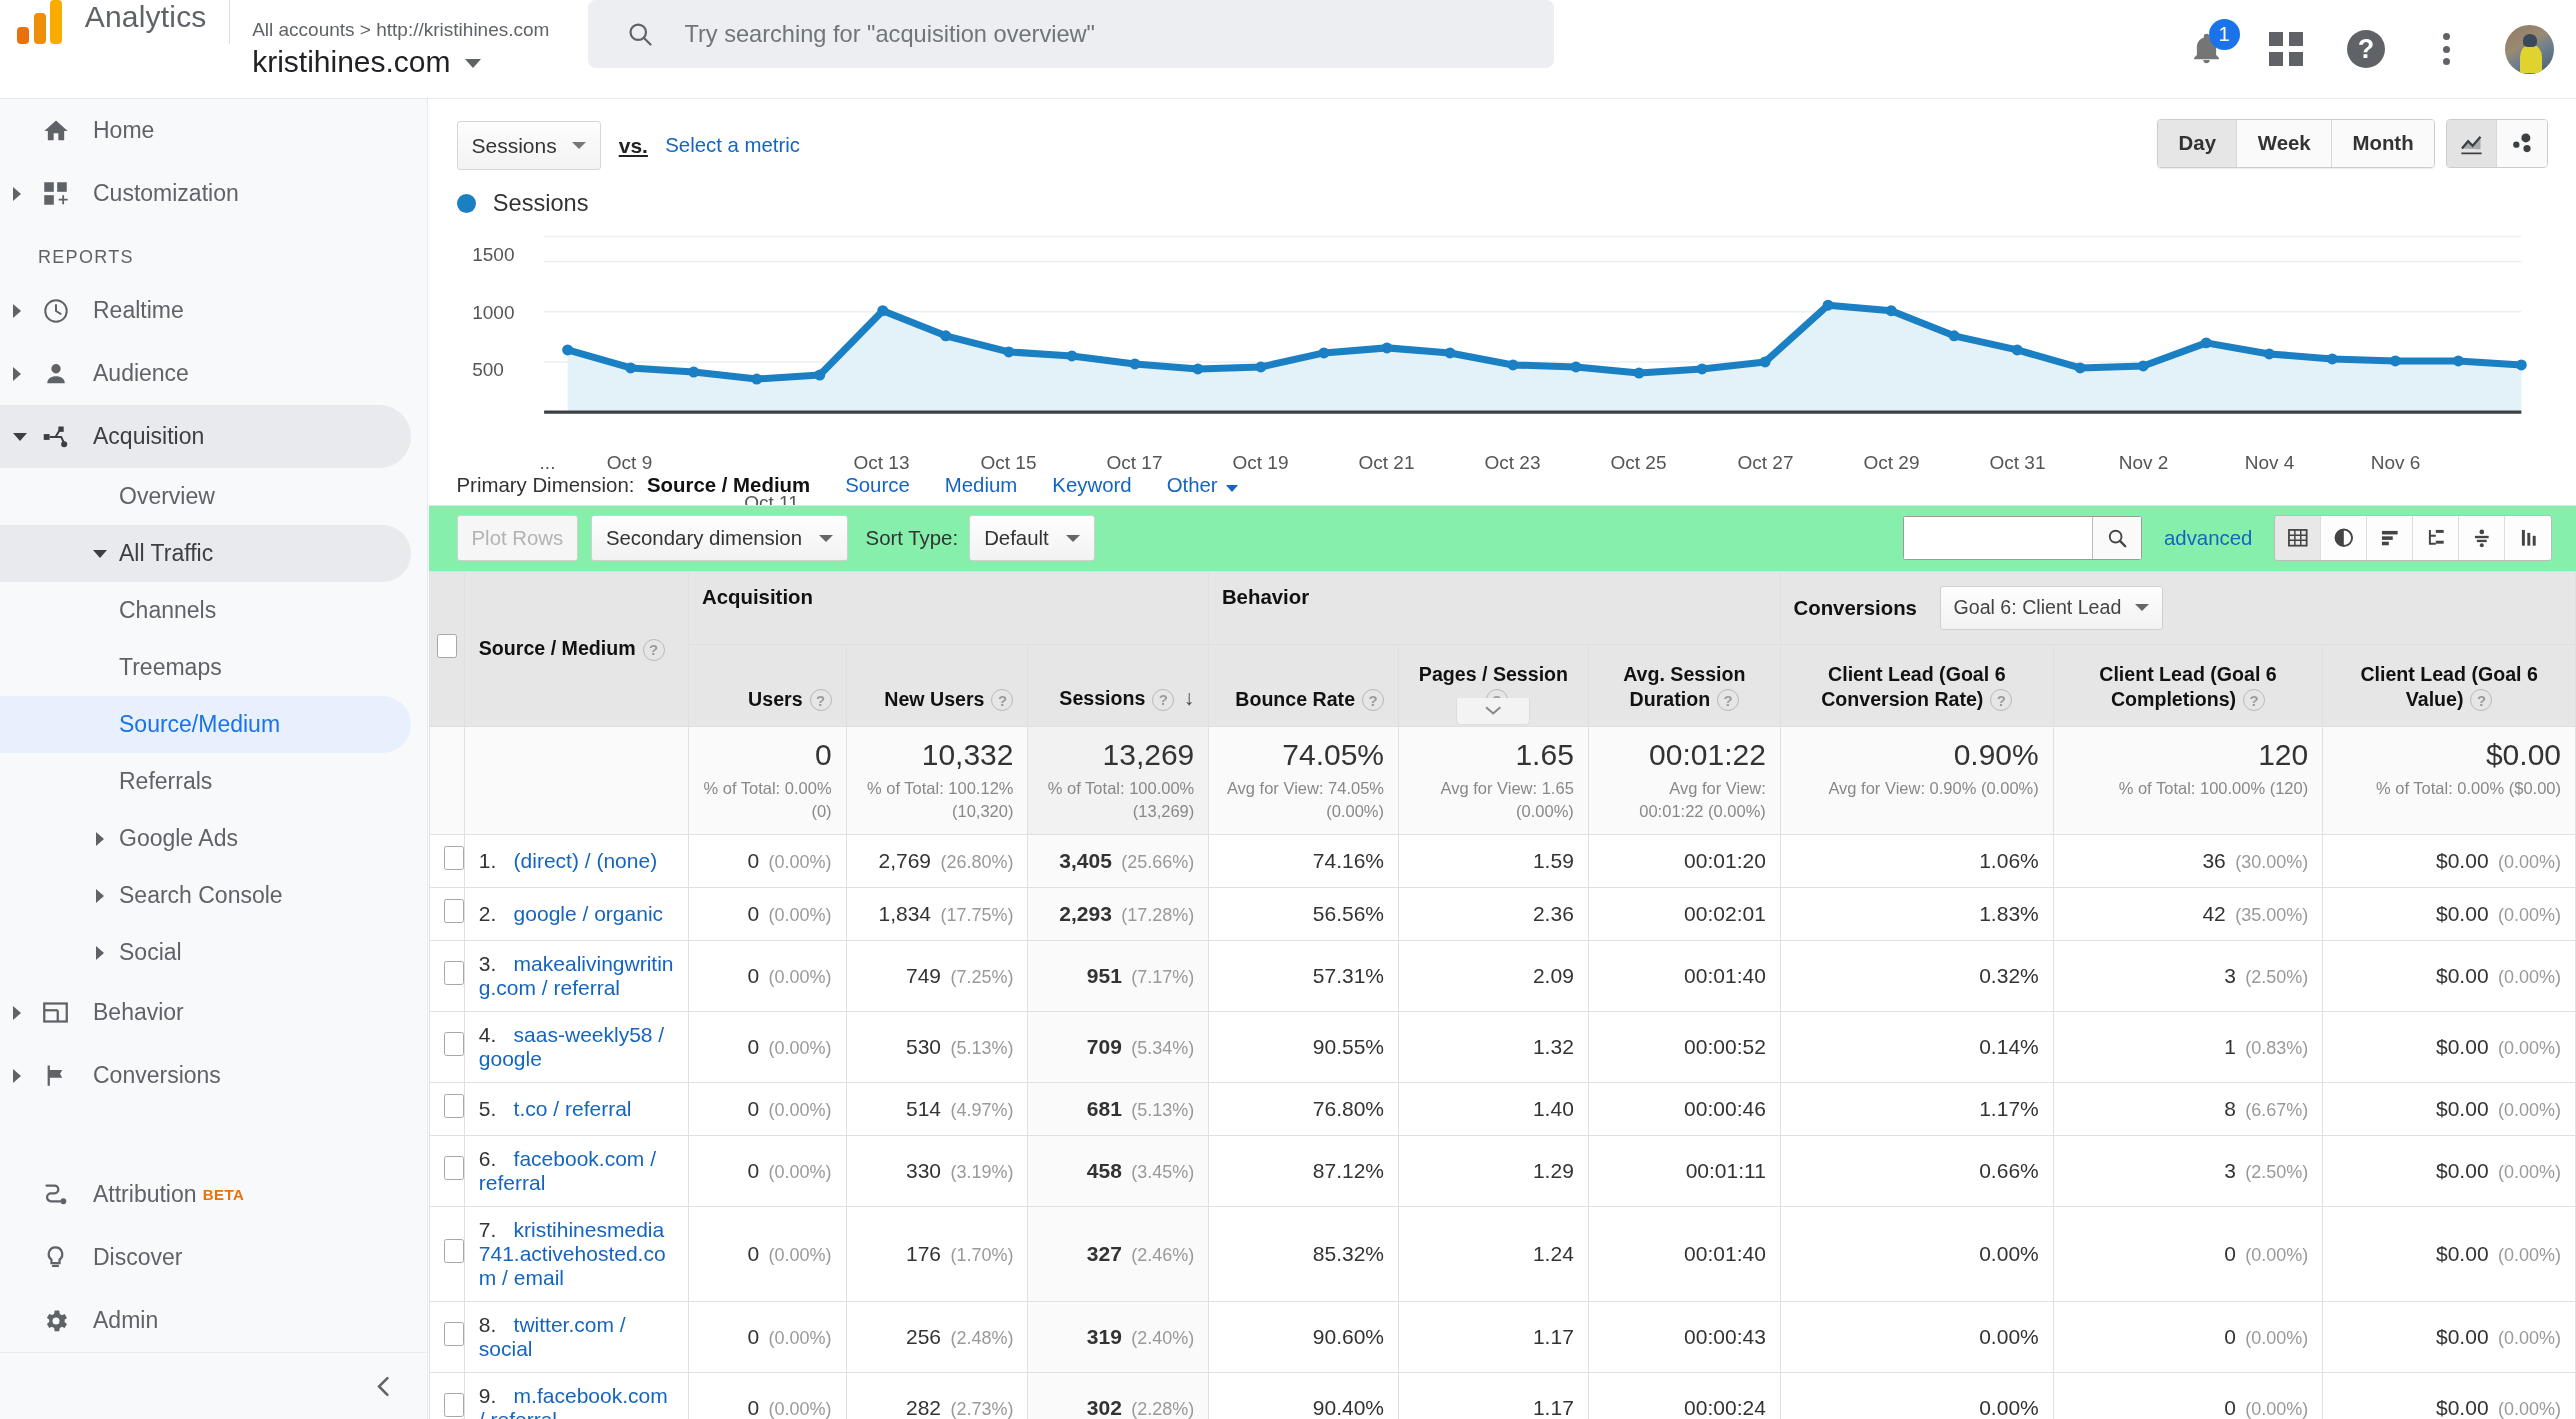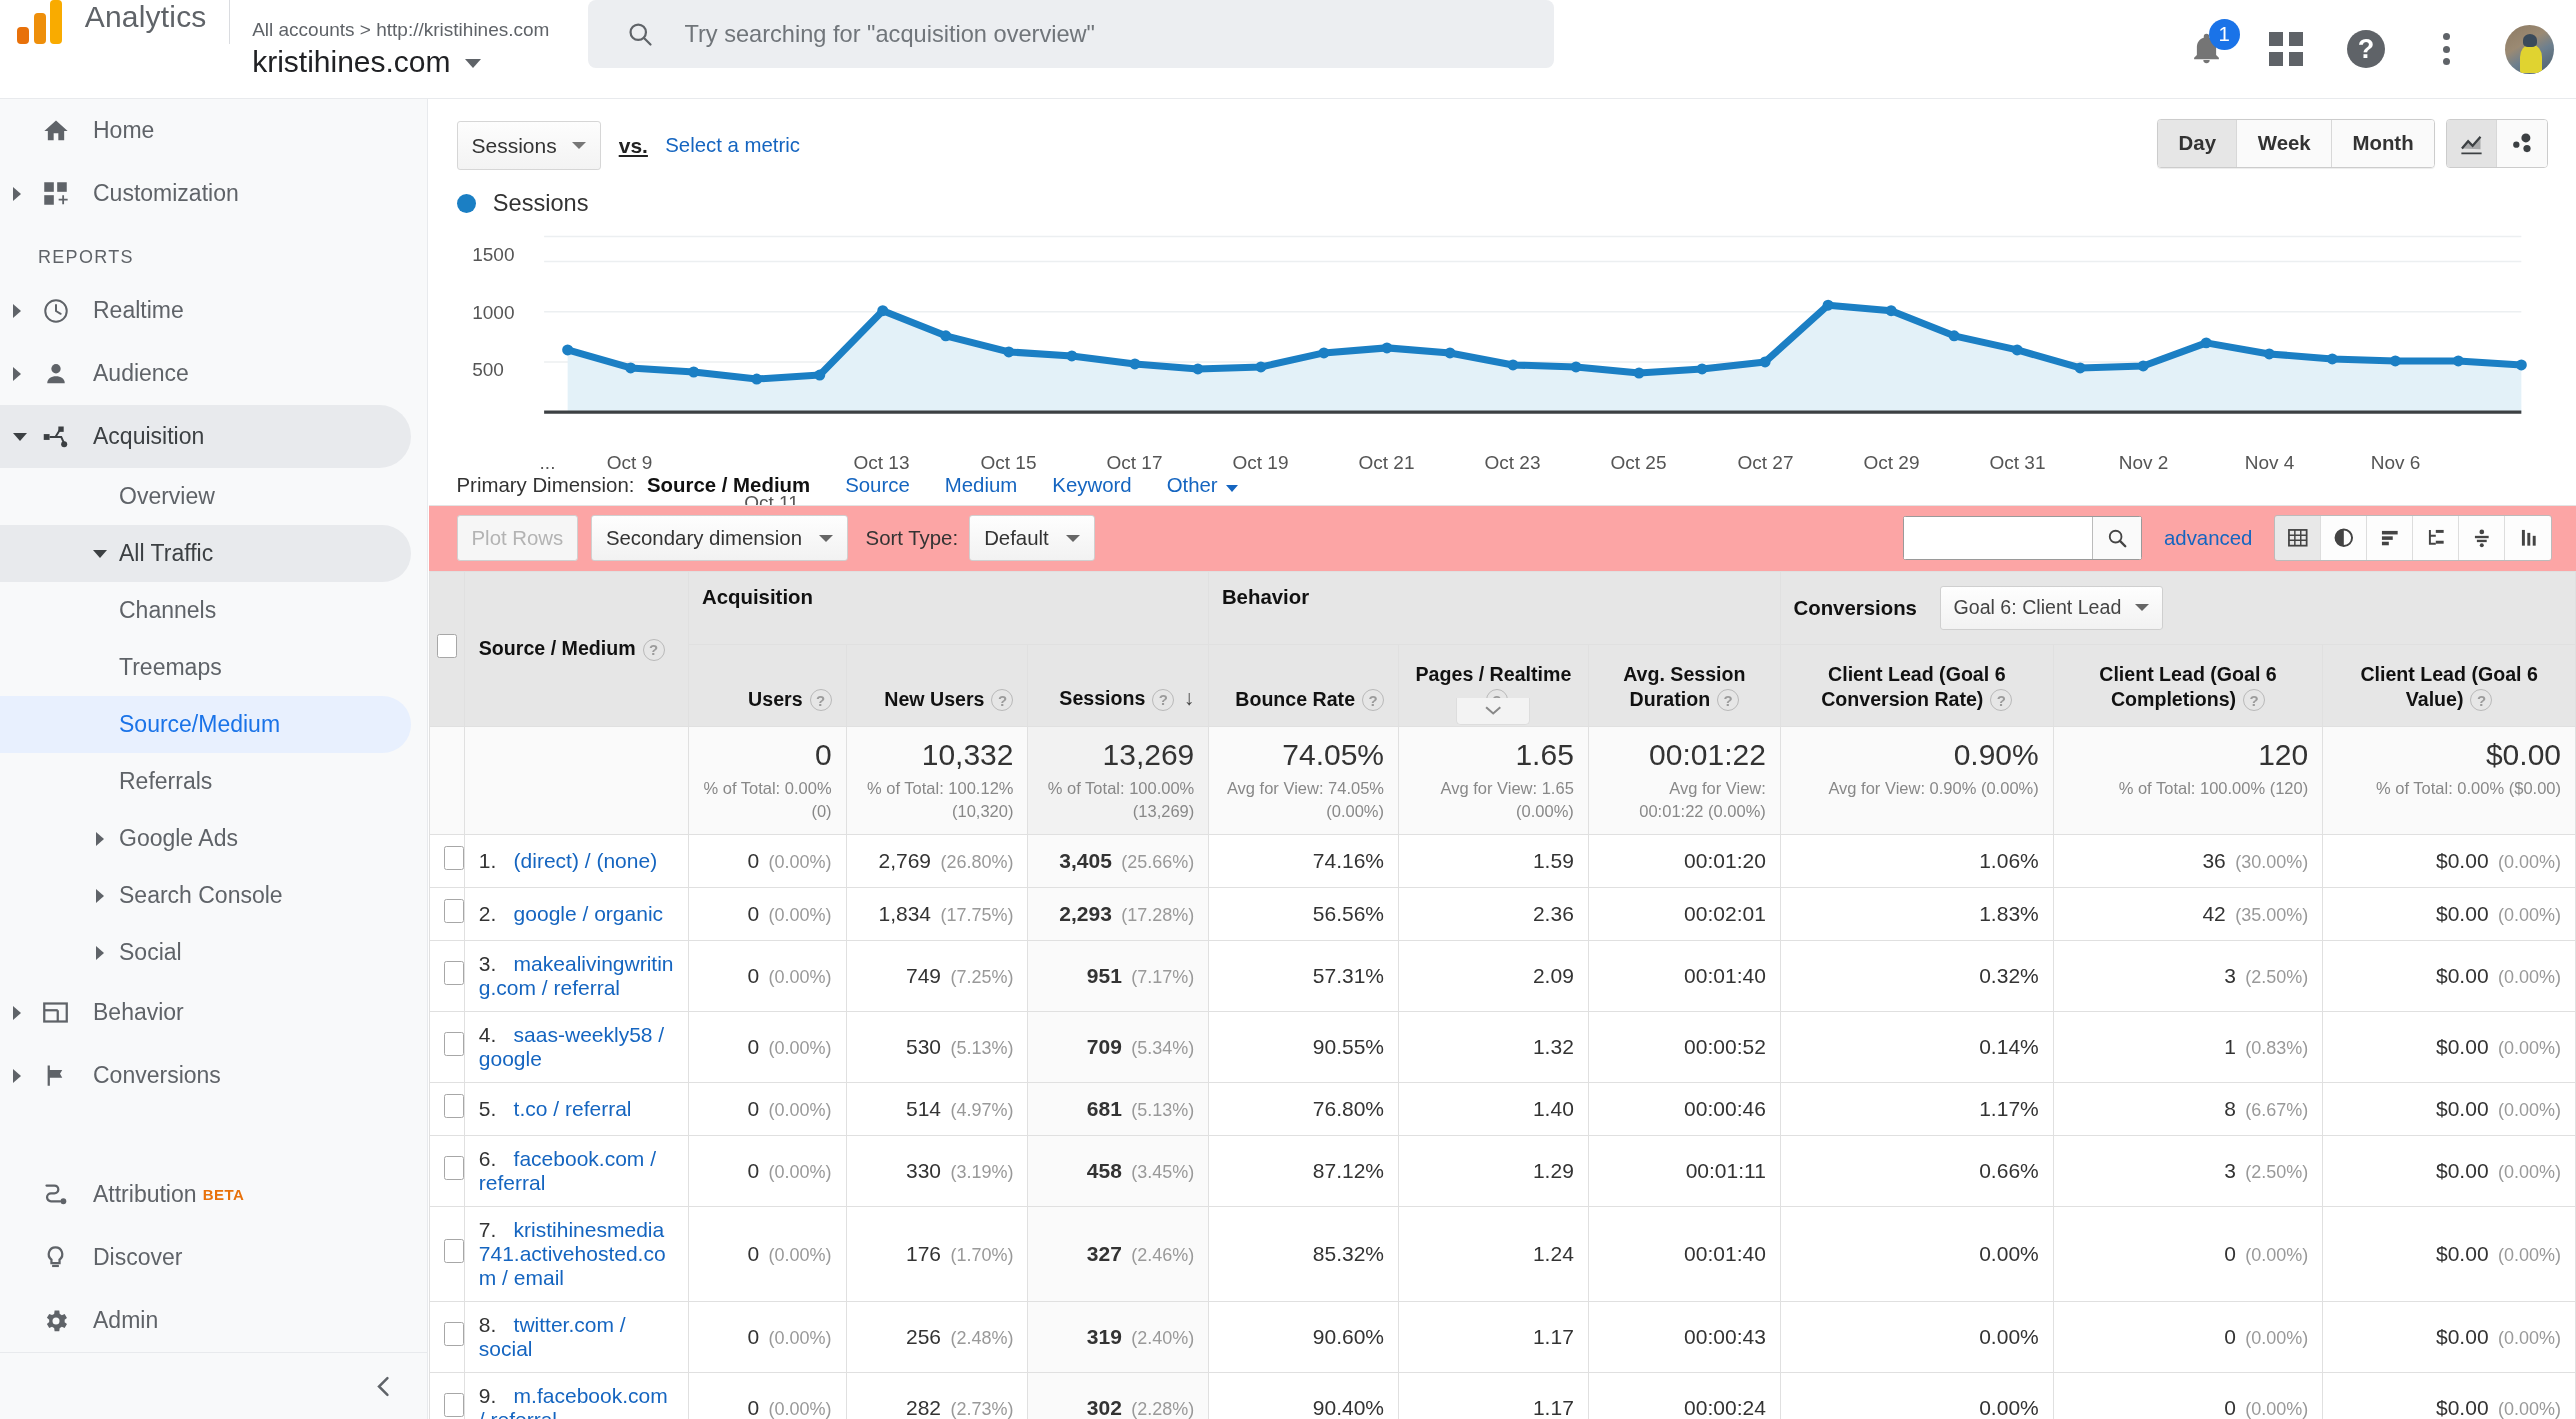--- a/index.html
+++ b/index.html
@@ -174,21 +174,21 @@
   }
 
   .primrow { padding: 11px 0 0 27.5px; font-size: 20.4px; display: flex; align-items: center; gap: 0; }
   .primrow .pd-lbl { color: #333; }
   .primrow .pd-cur { font-weight: 700; color: #111; margin-left: 12.6px; }
   .primrow .pd-link { color: #1565c0; margin-left: 35px; cursor: pointer; }
   .caret-sm { display: inline-block; width: 0; height: 0; margin-left: 7.9px;
     border-left: 6.3px solid transparent; border-right: 6.3px solid transparent; border-top: 7px solid #1565c0; }
 
   .toolrow {
-    margin-top: 7.9px; height: 66px; background: #fca5a5; border-top: 0.8px solid #e3e3e3;
+    margin-top: 7.9px; height: 66px; background: #86efac; border-top: 0.8px solid #e3e3e3;
     display: flex; align-items: center; padding-left: 27.5px; position: relative;
   }
   .tbtn {
     height: 46px; border: 0.8px solid #d0d0d0; border-radius: 3.1px;
     background: linear-gradient(#fefefe,#f2f2f2); display: inline-flex; align-items: center;
     padding: 0 14px; font-size: 20.4px; color: #333; margin-right: 12.6px; cursor: pointer;
   }
   .tbtn.dis { color: #b3b3b3; background: #f6f6f6; }
   .tbtn .tri { width: 0; height: 0; border-left: 7px solid transparent; border-right: 7px solid transparent;
     border-top: 7.9px solid #666; margin-left: 17.3px; }
@@ -670,21 +670,21 @@
             <span>Goal 6: Client Lead</span>
             <span class="tri"></span>
           </span>
         </th>
       </tr>
       <tr>
         <th class="hcell r"><span>Users</span><span class="qm">?</span></th>
         <th class="hcell r"><span>New Users</span><span class="qm">?</span></th>
         <th class="hcell r"><span>Sessions</span><span class="qm">?</span><span class="sortarrow">↓</span></th>
         <th class="hcell r"><span>Bounce Rate</span><span class="qm">?</span></th>
-        <th class="hcell c"><span>Pages / Realtime</span><br><span class="qm">?</span></th>
+        <th class="hcell c"><span>Pages / Session</span><br><span class="qm">?</span></th>
         <th class="hcell c"><span>Avg. Session Duration</span><span class="qm">?</span></th>
         <th class="hcell c"><span>Client Lead (Goal 6 Conversion Rate)</span><span class="qm">?</span></th>
         <th class="hcell c"><span>Client Lead (Goal 6 Completions)</span><span class="qm">?</span></th>
         <th class="hcell c"><span>Client Lead (Goal 6 Value)</span><span class="qm">?</span></th>
       </tr>
     </thead>
     <tbody id="tbody">
         <tr class="sumrow">
           <td class="selcol"></td>
           <td></td>

